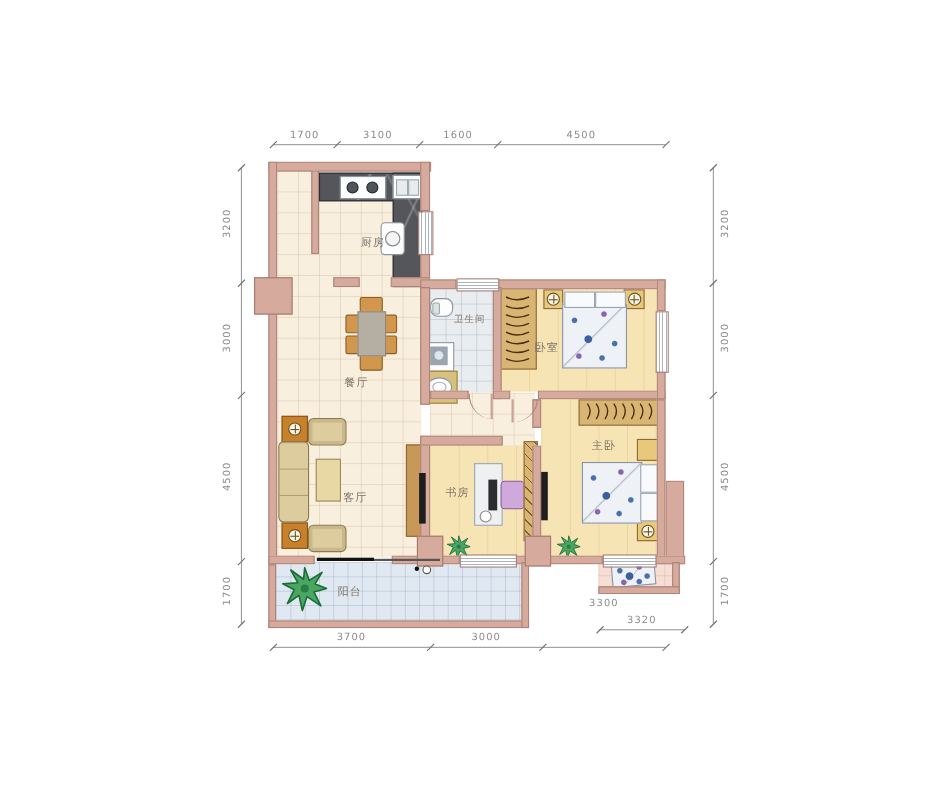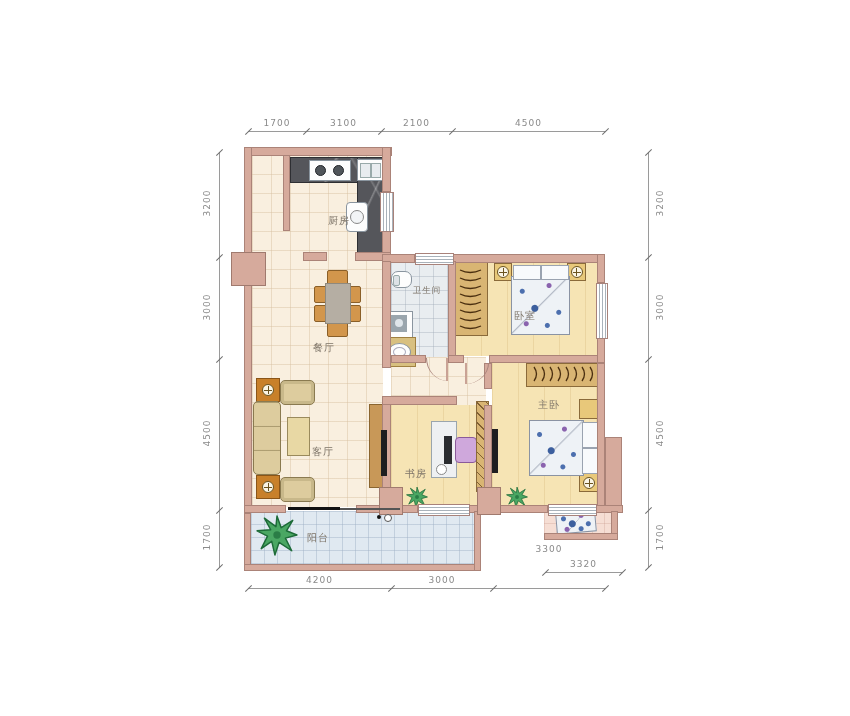--- a/index.html
+++ b/index.html
@@ -85,21 +85,21 @@
 
   <div>
     <div class="a dl" style="left:248px;top:131px;width:357px;height:1px"></div>
     <i class="tk" style="left:248px;top:131px"></i>
     <i class="tk" style="left:306px;top:131px"></i>
     <i class="tk" style="left:381px;top:131px"></i>
     <i class="tk" style="left:452px;top:131px"></i>
     <i class="tk" style="left:605px;top:131px"></i>
     <span class="dh" style="left:248px;top:118px;width:58px">1700</span>
     <span class="dh" style="left:306px;top:118px;width:75px">3100</span>
-    <span class="dh" style="left:381px;top:118px;width:71px">2100</span>
+    <span class="dh" style="left:381px;top:118px;width:71px">1600</span>
     <span class="dh" style="left:452px;top:118px;width:153px">4500</span>
   </div>
 
   <div>
     <div class="a dl" style="left:219px;top:152px;width:1px;height:415px"></div>
     <i class="tk" style="left:219px;top:152px"></i>
     <i class="tk" style="left:219px;top:257px"></i>
     <i class="tk" style="left:219px;top:359px"></i>
     <i class="tk" style="left:219px;top:510px"></i>
     <i class="tk" style="left:219px;top:567px"></i>
@@ -121,21 +121,21 @@
     <span class="dv" style="left:660px;top:434px">4500</span>
     <span class="dv" style="left:660px;top:538px">1700</span>
   </div>
 
   <div>
     <div class="a dl" style="left:248px;top:588px;width:357px;height:1px"></div>
     <i class="tk" style="left:248px;top:588px"></i>
     <i class="tk" style="left:391px;top:588px"></i>
     <i class="tk" style="left:493px;top:588px"></i>
     <i class="tk" style="left:605px;top:588px"></i>
-    <span class="dh" style="left:248px;top:575px;width:143px">4200</span>
+    <span class="dh" style="left:248px;top:575px;width:143px">3700</span>
     <span class="dh" style="left:391px;top:575px;width:102px">3000</span>
     <span class="dh" style="left:493px;top:544px;width:112px">3300</span>
 
     <div class="a dl" style="left:545px;top:572px;width:77px;height:1px"></div>
     <i class="tk" style="left:545px;top:572px"></i>
     <i class="tk" style="left:622px;top:572px"></i>
     <span class="dh" style="left:545px;top:559px;width:77px">3320</span>
   </div>
 
   <div class="a floor-tile" style="left:252px;top:155px;width:131px;height:352px;z-index:1"></div>
@@ -322,17 +322,17 @@
   <div class="a arc" style="left:426px;top:358px;width:21px;height:23px;border-left:1px solid #a8827a;border-bottom-left-radius:100%;box-shadow:-1px 0 0 rgba(168,130,122,0)"></div>
   <div class="a" style="left:446px;top:358px;width:2px;height:23px;background:#c9a295;z-index:4"></div>
   <div class="a arc" style="left:465px;top:363px;width:23px;height:21px;border-right:1px solid #a8827a;border-bottom-right-radius:100%"></div>
   <div class="a" style="left:465px;top:363px;width:2px;height:21px;background:#c9a295;z-index:4"></div>
 
   <span class="rl" style="left:339px;top:221px">厨房</span>
   <span class="rl" style="left:324px;top:348px">餐厅</span>
   <span class="rl" style="left:323px;top:452px">客厅</span>
   <span class="rl" style="left:318px;top:538px">阳台</span>
   <span class="rl rl-sm" style="left:427px;top:291px">卫生间</span>
-  <span class="rl" style="left:525px;top:316px">卧室</span>
-  <span class="rl" style="left:416px;top:474px">书房</span>
+  <span class="rl" style="left:497px;top:316px">卧室</span>
+  <span class="rl" style="left:416px;top:448px">书房</span>
   <span class="rl" style="left:549px;top:405px">主卧</span>
 
 </div>
 
 </body></html>

